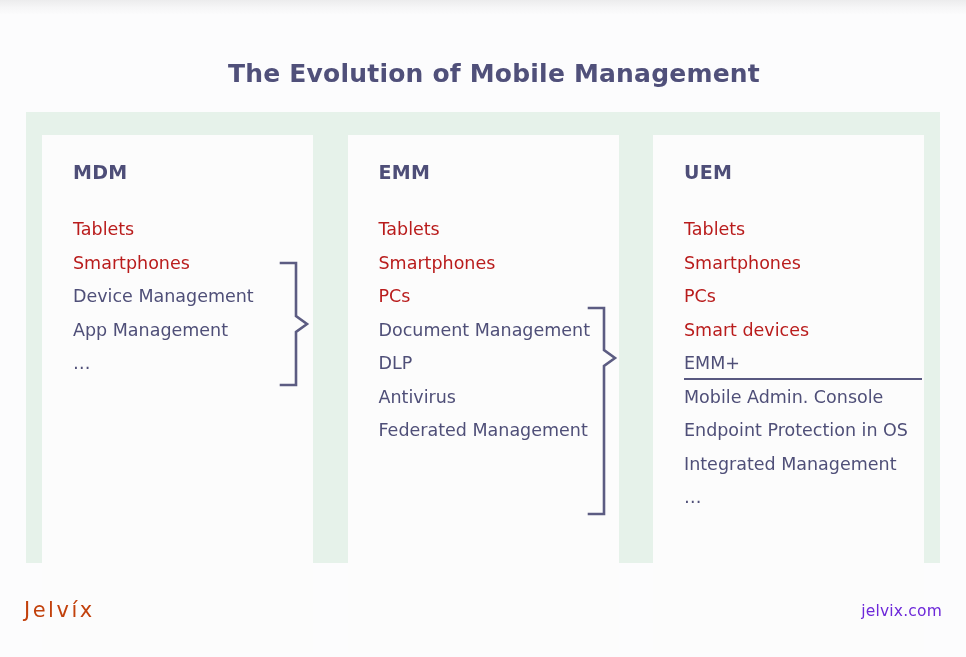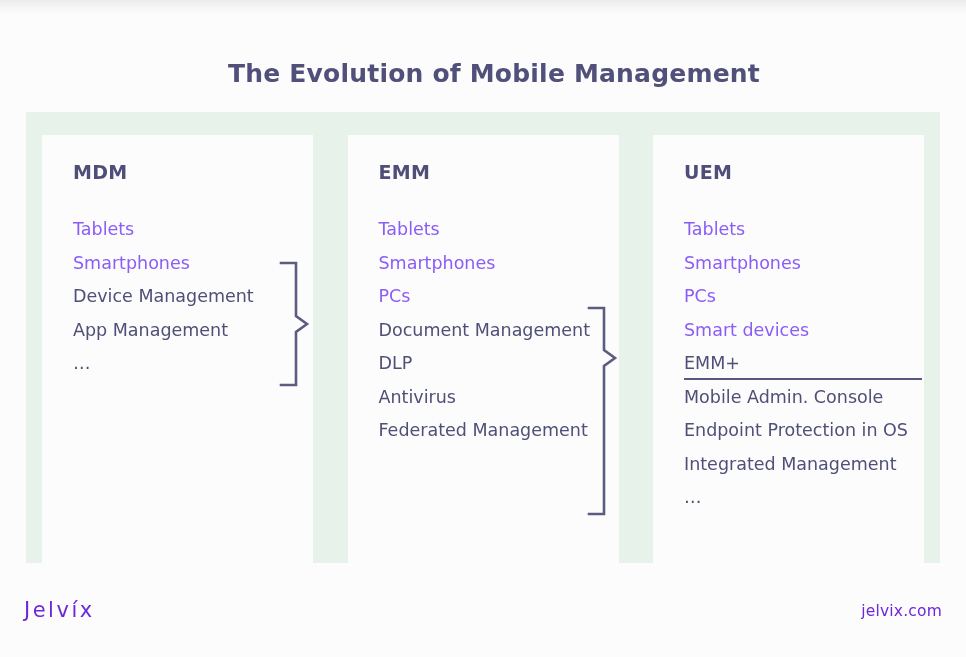--- a/index.html
+++ b/index.html
@@ -87,21 +87,21 @@
     padding: 0;
   }
 
   .item {
     font-size: 17.5px;
     line-height: 33.5px;
     color: #4f4f78;
     white-space: nowrap;
   }
   .item.device {
-    color: #8b5cf6;
+    color: #b91c1c;
     font-weight: normal;
   }
   .item.feature {
     color: #4f4f78;
   }
   .item.ellipsis {
     color: #4f4f78;
     font-size: 17.5px;
     letter-spacing: 1px;
   }
@@ -127,21 +127,21 @@
   .bracket svg { display: block; overflow: visible; }
 
   
   .logo {
     position: absolute;
     left: 24px;
     top: 598px;
     font-family: "DejaVu Sans", "Liberation Sans", sans-serif;
     font-size: 21px;
     letter-spacing: 2.5px;
-    color: #6d28d9;
+    color: #c2410c;
     font-weight: normal;
   }
   .site {
     position: absolute;
     right: 24px;
     top: 602px;
     font-size: 15.5px;
     color: #6d28d9;
     letter-spacing: 0.2px;
   }

